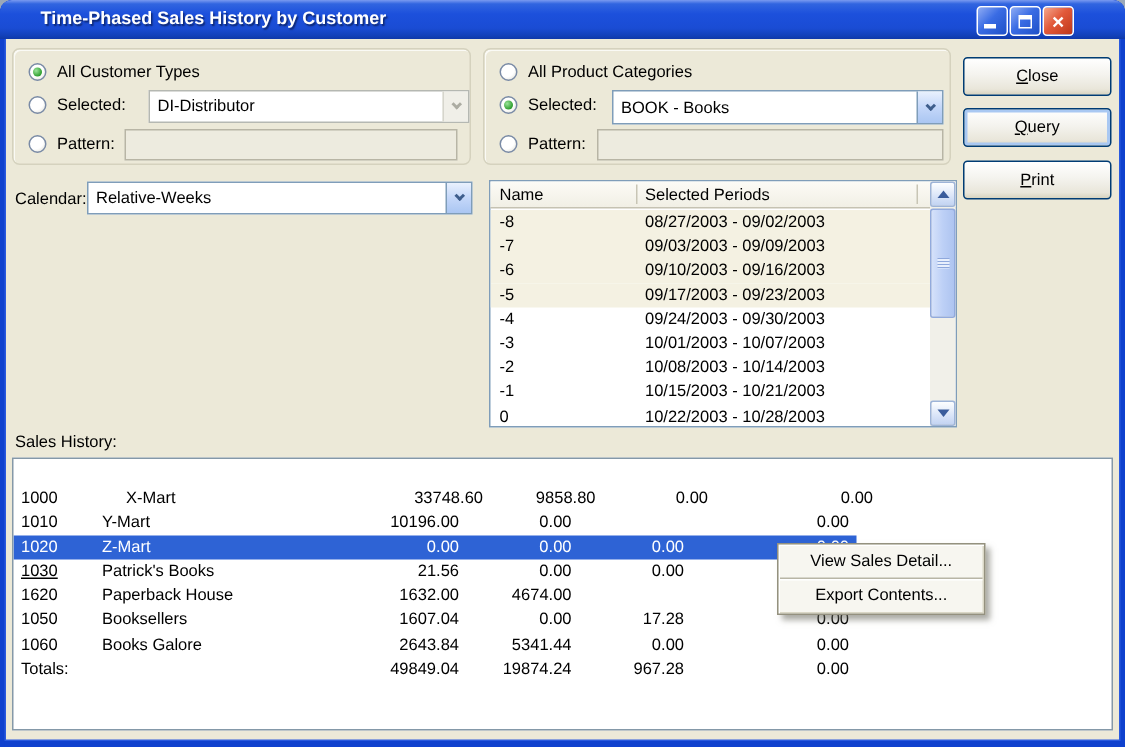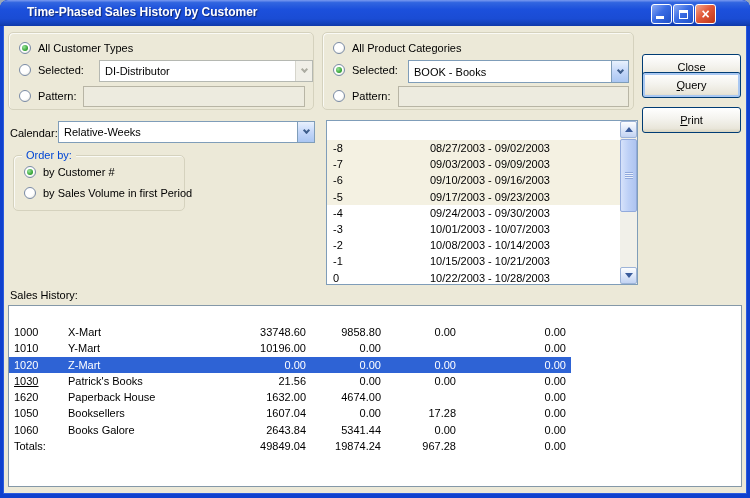--- a/index.html
+++ b/index.html
@@ -85,21 +85,21 @@
   .calendar-combo { left:58px; top:121px; width:257px; height:22px;gap:23px; }
   
   .xp-button {
     position:absolute; left:642px; width:99px; height:26px;
     border:1px solid #003C74; border-radius:3px;
     background:linear-gradient(180deg,#FFFFFF,#F4F3EE 45%,#E9E6DA 85%,#D8D4C0);
     display:flex; align-items:center; justify-content:center;
     font:11px "Liberation Sans",sans-serif; cursor:default;
   }
   .xp-button.focused { box-shadow:inset 0 0 0 2px #A9C8F2; }
-  .btn-close { top:54px;align-items:center; }  .btn-query { top:72px; }  .btn-print { top:107px; }
+  .btn-close { top:38px;align-items:center; }  .btn-query { top:72px; }  .btn-print { top:107px; }
   
   .periods {
     position:absolute; left:326px; top:120px; width:312px; height:165px;
     background:#fff; border:1px solid #7F9DB9;
   }
   .p-header {
     position:relative; height:18px; line-height:18px;
     background:linear-gradient(#FCFBF6,#F1EFE5); border-bottom:1px solid #C5C2B2;
   }
   .p-h-name   { position:absolute; left:6px; }
@@ -242,37 +242,28 @@
     </div>
 
   <span class="calendar-label">Calendar:</span>
   <div class="combo calendar-combo">
     <span class="combo-text">Relative-Weeks</span>
     <span class="combo-btn">
         <span class="chev"></span>
       </span>
   </div>
 
-  <div class="groupbox orderby-group">
-    <span class="group-caption">Order by:</span>
-    <div class="radio-row" style="top:9px">
-      <span class="radio checked">
-          <span class="dot"></span>
-        </span>
-      <span class="radio-label">by Customer #</span>
-    </div>
-    <div class="radio-row" style="top:30px">
-      <span class="radio">
-          <span class="dot"></span>
-        </span>
-      <span class="radio-label">by Sales Volume in first Period</span>
-    </div>
-  </div>
 
   <div class="periods">
+    <div class="p-header">
+      <span class="p-h-name">Name</span>
+      <span class="p-h-sep s1"></span>
+      <span class="p-h-period">Selected Periods</span>
+      <span class="p-h-sep s2"></span>
+    </div>
     <div class="p-rows">
         <div class="p-row shaded">
           <span class="p-name">-8</span>
           <span class="p-period">08/27/2003 - 09/02/2003</span>
         </div>
         <div class="p-row shaded">
           <span class="p-name">-7</span>
           <span class="p-period">09/03/2003 - 09/09/2003</span>
         </div>
         <div class="p-row shaded">
@@ -315,21 +306,21 @@
           <span class="tri-down"></span>
         </div>
     </div>
   </div>
 
   <span class="sales-label">Sales History:</span>
   <div class="sales-table">
     <div class="s-body">
         <div class="s-row">
           <span class="sc left" style="width: 54px;">1000</span>
-          <span class="sc left" style="width: 171px;">X-Mart</span>
+          <span class="sc left" style="width: 171px; margin-left: 16px;">X-Mart</span>
           <span class="sc num" style="width: 77px;">33748.60</span>
           <span class="sc num" style="width: 75px;">9858.80</span>
           <span class="sc num" style="width: 75px;">0.00</span>
           <span class="sc num" style="width: 110px;">0.00</span>
         </div>
         <div class="s-row">
           <span class="sc left" style="width: 54px;">1010</span>
           <span class="sc left" style="width: 171px;">Y-Mart</span>
           <span class="sc num" style="width: 77px;">10196.00</span>
           <span class="sc num" style="width: 75px;">0.00</span>
@@ -380,14 +371,19 @@
           <span class="sc left" style="width: 54px;">Totals:</span>
           <span class="sc left" style="width: 171px;"></span>
           <span class="sc num" style="width: 77px;">49849.04</span>
           <span class="sc num" style="width: 75px;">19874.24</span>
           <span class="sc num" style="width: 75px;">967.28</span>
           <span class="sc num" style="width: 110px;">0.00</span>
         </div>
       </div>
   </div>
 
+  <div class="context-menu">
+      <div class="menu-item">View Sales Detail...</div>
+      <div class="menu-sep"></div>
+      <div class="menu-item">Export Contents...</div>
+    </div>
 
 </div>
 
 </body></html>

